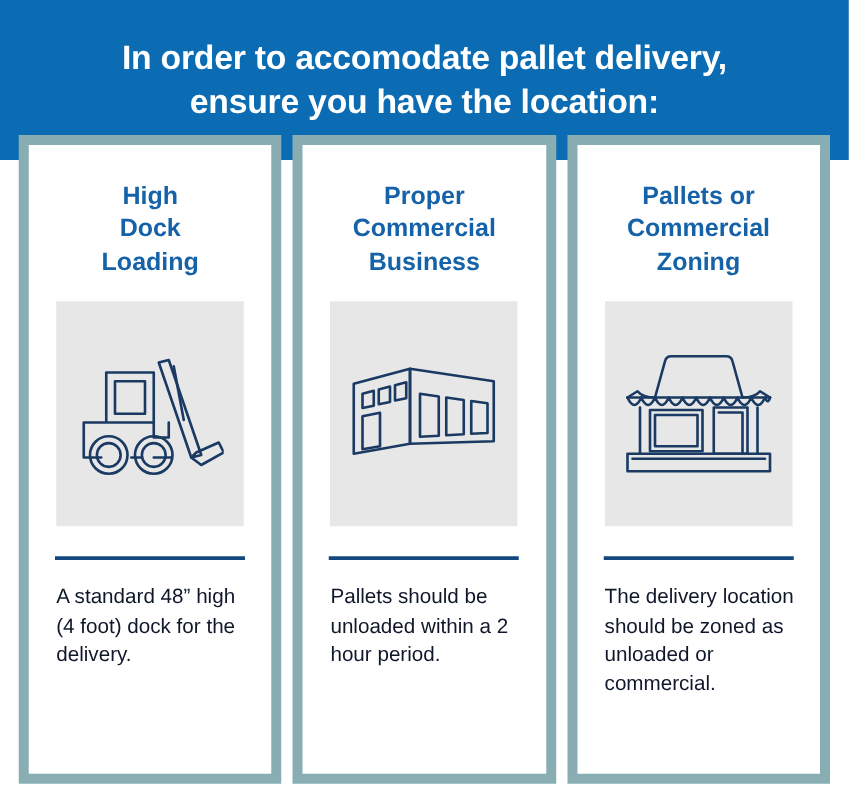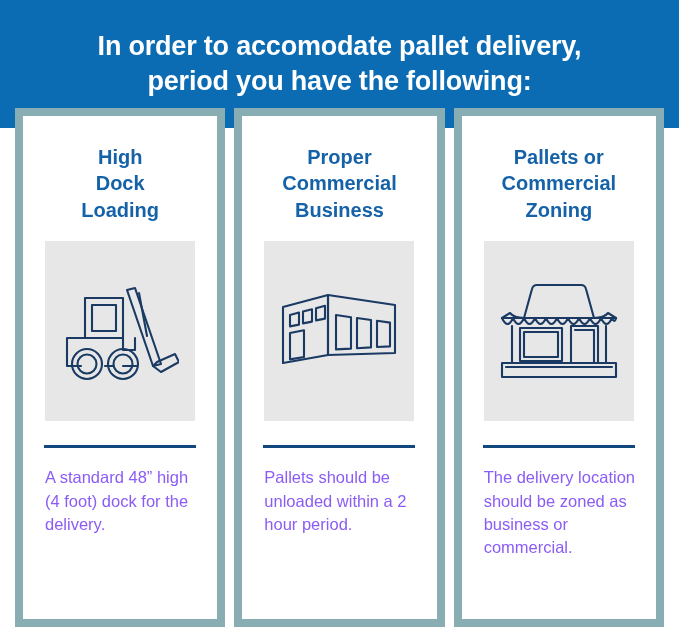--- a/index.html
+++ b/index.html
@@ -101,37 +101,37 @@
   }
 
   .divider {
     width: 152px;
     height: 3px;
     background: #13487f;
     margin: 24px 0 18px 0;
   }
 
   .card-body {
-    color: #8b5cf6;
+    color: #0f172a;
     font-size: 16.5px;
     line-height: 1.42;
     text-align: left;
     width: 100%;
     box-sizing: border-box;
     padding-left: 8px;
   }
 </style>
 </head>
 <body>
 
 <div id="infographic">
 
   <div class="header-band">
     <div class="header-line">In order to accomodate pallet delivery,</div>
-    <div class="header-line">period you have the following:</div>
+    <div class="header-line">ensure you have the location:</div>
   </div>
 
   <div class="columns">
 
     <div class="column">
       <div class="card">
         <div class="card-title">
           <div>High</div>
           <div>Dock</div>
           <div>Loading</div>
@@ -234,18 +234,18 @@
               <path d="M77 49 L96 49 L96 82"></path>
 
               <path d="M4 82 L118 82 L118 96 L4 96 Z"></path>
               <path d="M8 86 L114 86"></path>
             </svg>
           </span>
         </div>
 
         <div class="divider"></div>
 
-        <div class="card-body">The delivery location should be zoned as business or commercial.</div>
+        <div class="card-body">The delivery location should be zoned as unloaded or commercial.</div>
       </div>
     </div>
 
   </div>
 </div>
 
 </body></html>

